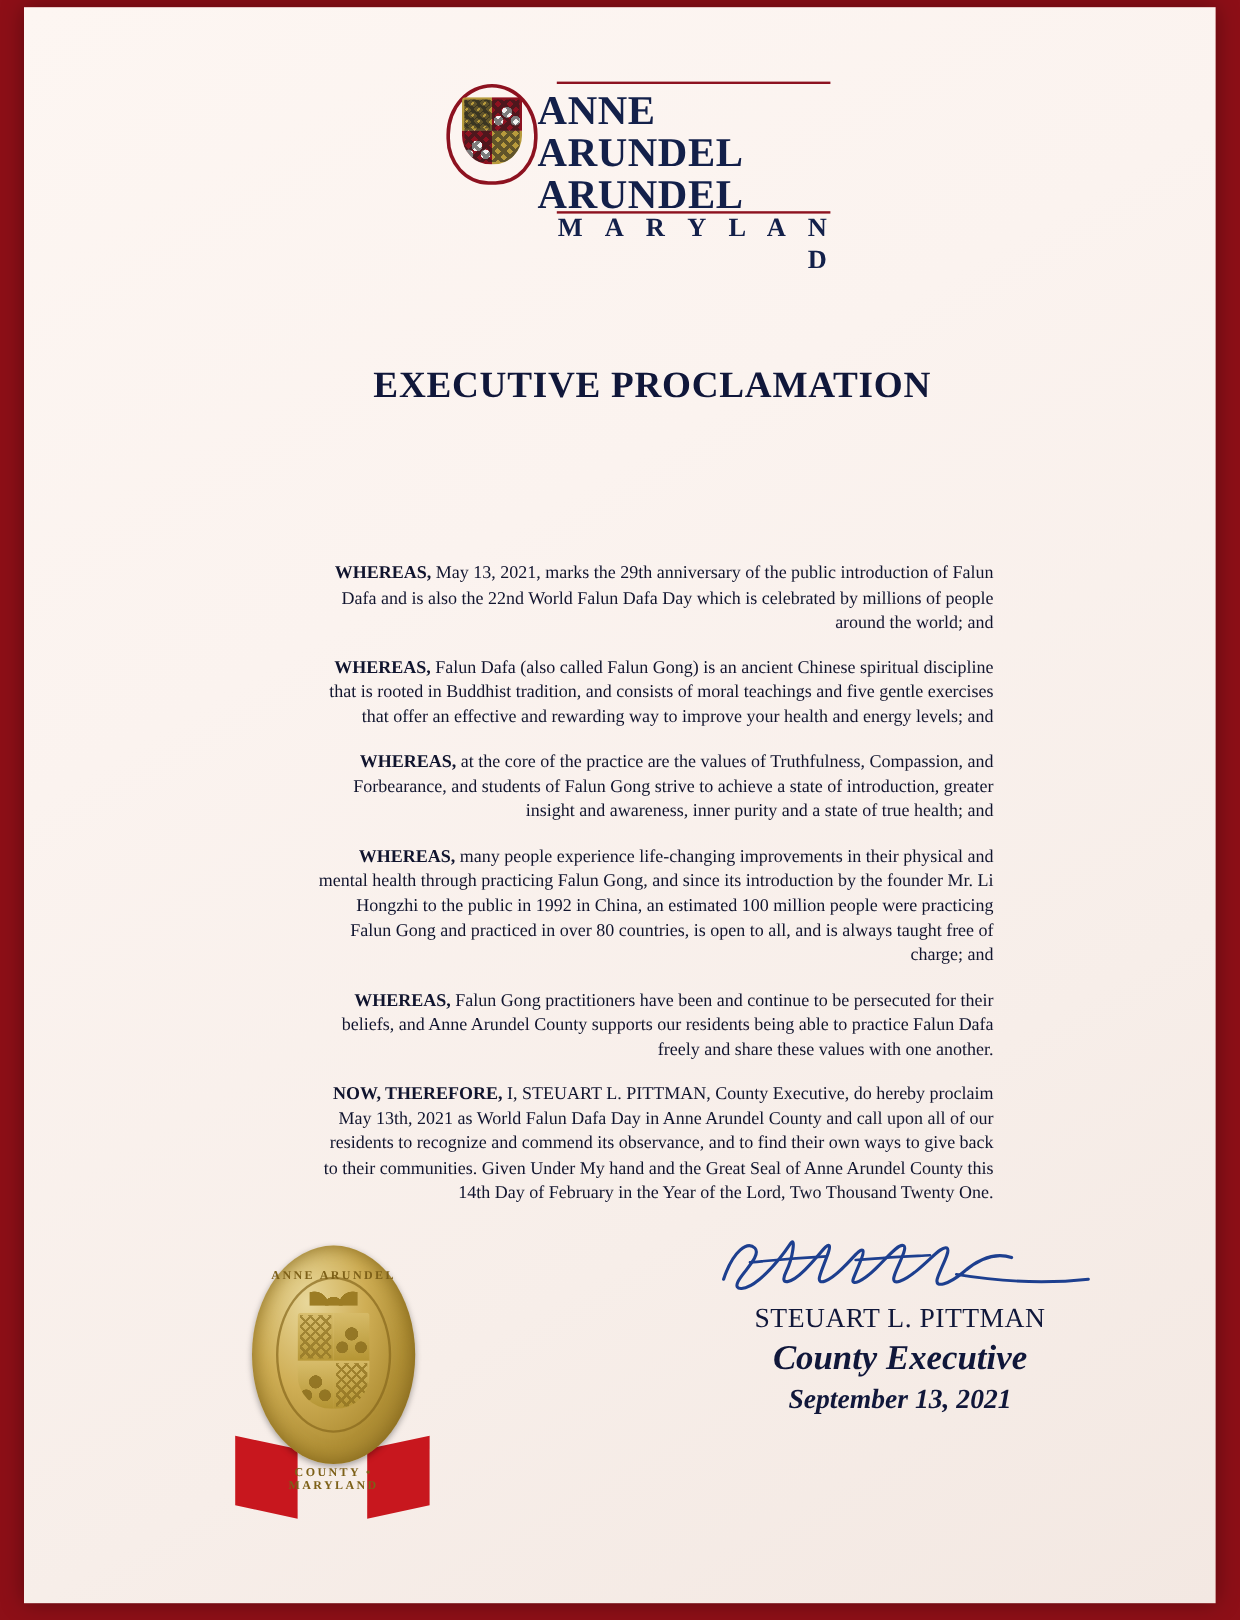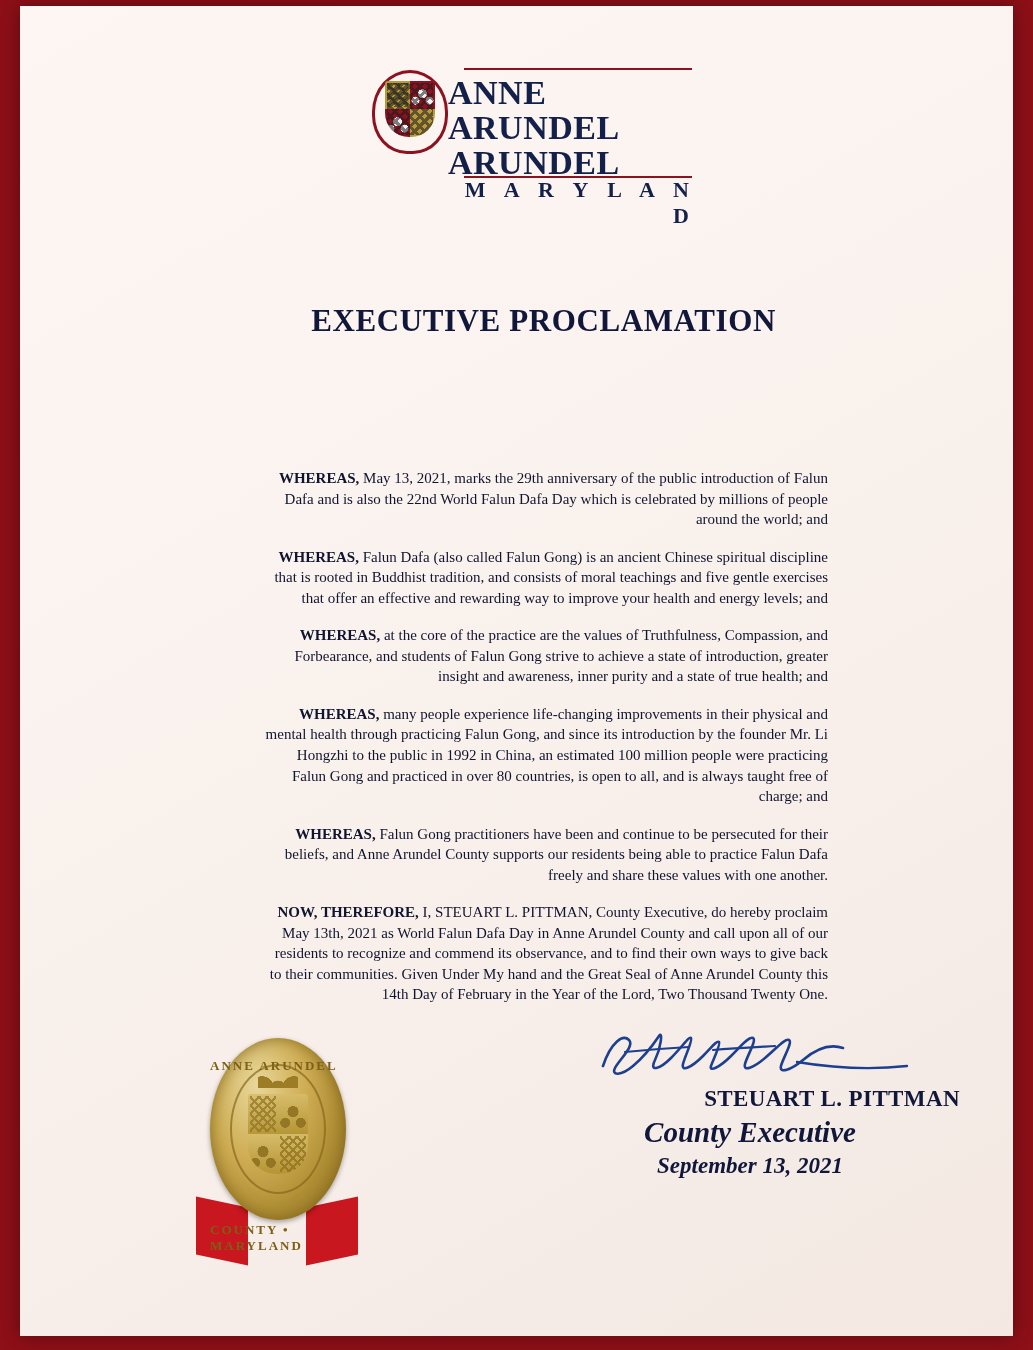--- a/index.html
+++ b/index.html
@@ -161,24 +161,23 @@
     position: absolute;
     left: 520px;
     top: 1020px;
     width: 420px;
     text-align: center;
   }
   .sig-svg { display: block; margin: 0 auto; }
   .sig-name {
     margin-top: 2px;
     font-size: 23px;
-    font-weight: bold;
+    font-weight: normal;
     color: #10173a;
     letter-spacing: 0.4px;
-    text-align: right;
   }
   .sig-role {
     font-size: 29px;
     font-style: italic;
     font-weight: bold;
     color: #10173a;
     margin-top: 4px;
   }
   .sig-date {
     font-size: 23px;
@@ -256,21 +255,22 @@
     left: 48px; top: 36px;
     width: 40px; height: 14px;
     background:
       radial-gradient(circle at 10% 100%, #9c7c24 0 30%, transparent 31%),
       radial-gradient(circle at 50% 100%, #9c7c24 0 30%, transparent 31%),
       radial-gradient(circle at 90% 100%, #9c7c24 0 30%, transparent 31%);
   }
   .seal-text-top, .seal-text-bot {
     position: absolute;
     width: 136px;
-    font-size: 13px;
+    text-align: center;
+    font-size: 10px;
     letter-spacing: 2px;
     color: #7d6018;
     font-weight: bold;
   }
   .seal-text-top { top: 20px; left: 0; }
   .seal-text-bot { top: 152px; left: 0; margin-top: 32px; }
 </style>
 </head>
 <body>
 

